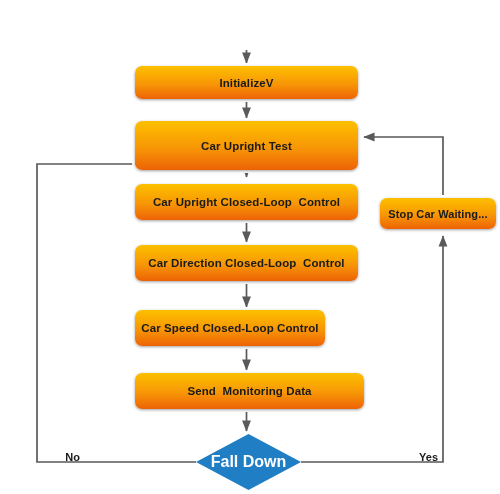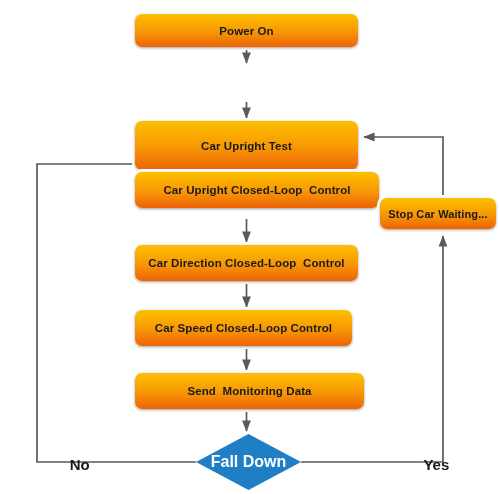--- a/index.html
+++ b/index.html
@@ -47,21 +47,21 @@
     align-items: center;
     justify-content: center;
     color: #ffffff;
     font-weight: bold;
     font-size: 16px;
     white-space: pre;
     pointer-events: none;
   }
   .edge-label {
     position: absolute;
-    font-size: 15px;
+    font-size: 11px;
     font-weight: bold;
     color: #1a1a1a;
     white-space: pre;
   }
   svg.connectors {
     position: absolute;
     left: 0;
     top: 0;
     width: 500px;
     height: 494px;
@@ -96,38 +96,38 @@
       <line x1="246.5" y1="412" x2="246.5" y2="431" marker-end="url(#arrowhead)"></line>
 
       <path d="M 196 462 L 37 462 L 37 164 L 217 164" marker-end="url(#arrowhead)"></path>
 
       <path d="M 301 462 L 443 462 L 443 236" marker-end="url(#arrowhead)"></path>
 
       <path d="M 443 196 L 443 137 L 364 137" marker-end="url(#arrowhead)"></path>
     </g>
   </svg>
 
-  <div class="node" style="left:135px; top:14px; width:223px; height:33px;">
-    <span>Power On</span>
+
+  <div class="node" style="left:135px; top:66px; width:223px; height:33px;">
+    <span>InitializeV</span>
   </div>
-
 
   <div class="node" style="left:135px; top:121px; width:223px; height:49px;">
     <span>Car Upright Test</span>
   </div>
 
-  <div class="node" style="left:135px; top:172px; width:244px; height:36px;">
+  <div class="node" style="left:135px; top:184px; width:223px; height:36px;">
     <span>Car Upright Closed-Loop  Control</span>
   </div>
 
   <div class="node" style="left:135px; top:245px; width:223px; height:36px;">
     <span>Car Direction Closed-Loop  Control</span>
   </div>
 
-  <div class="node" style="left:135px; top:310px; width:217px; height:36px;">
+  <div class="node" style="left:135px; top:310px; width:190px; height:36px;">
     <span>Car Speed Closed-Loop Control</span>
   </div>
 
   <div class="node" style="left:135px; top:373px; width:229px; height:36px;">
     <span>Send  Monitoring Data</span>
   </div>
 
   <div class="node node-small" style="left:380px; top:198px; width:116px; height:31px;">
     <span>Stop Car Waiting...</span>
   </div>

